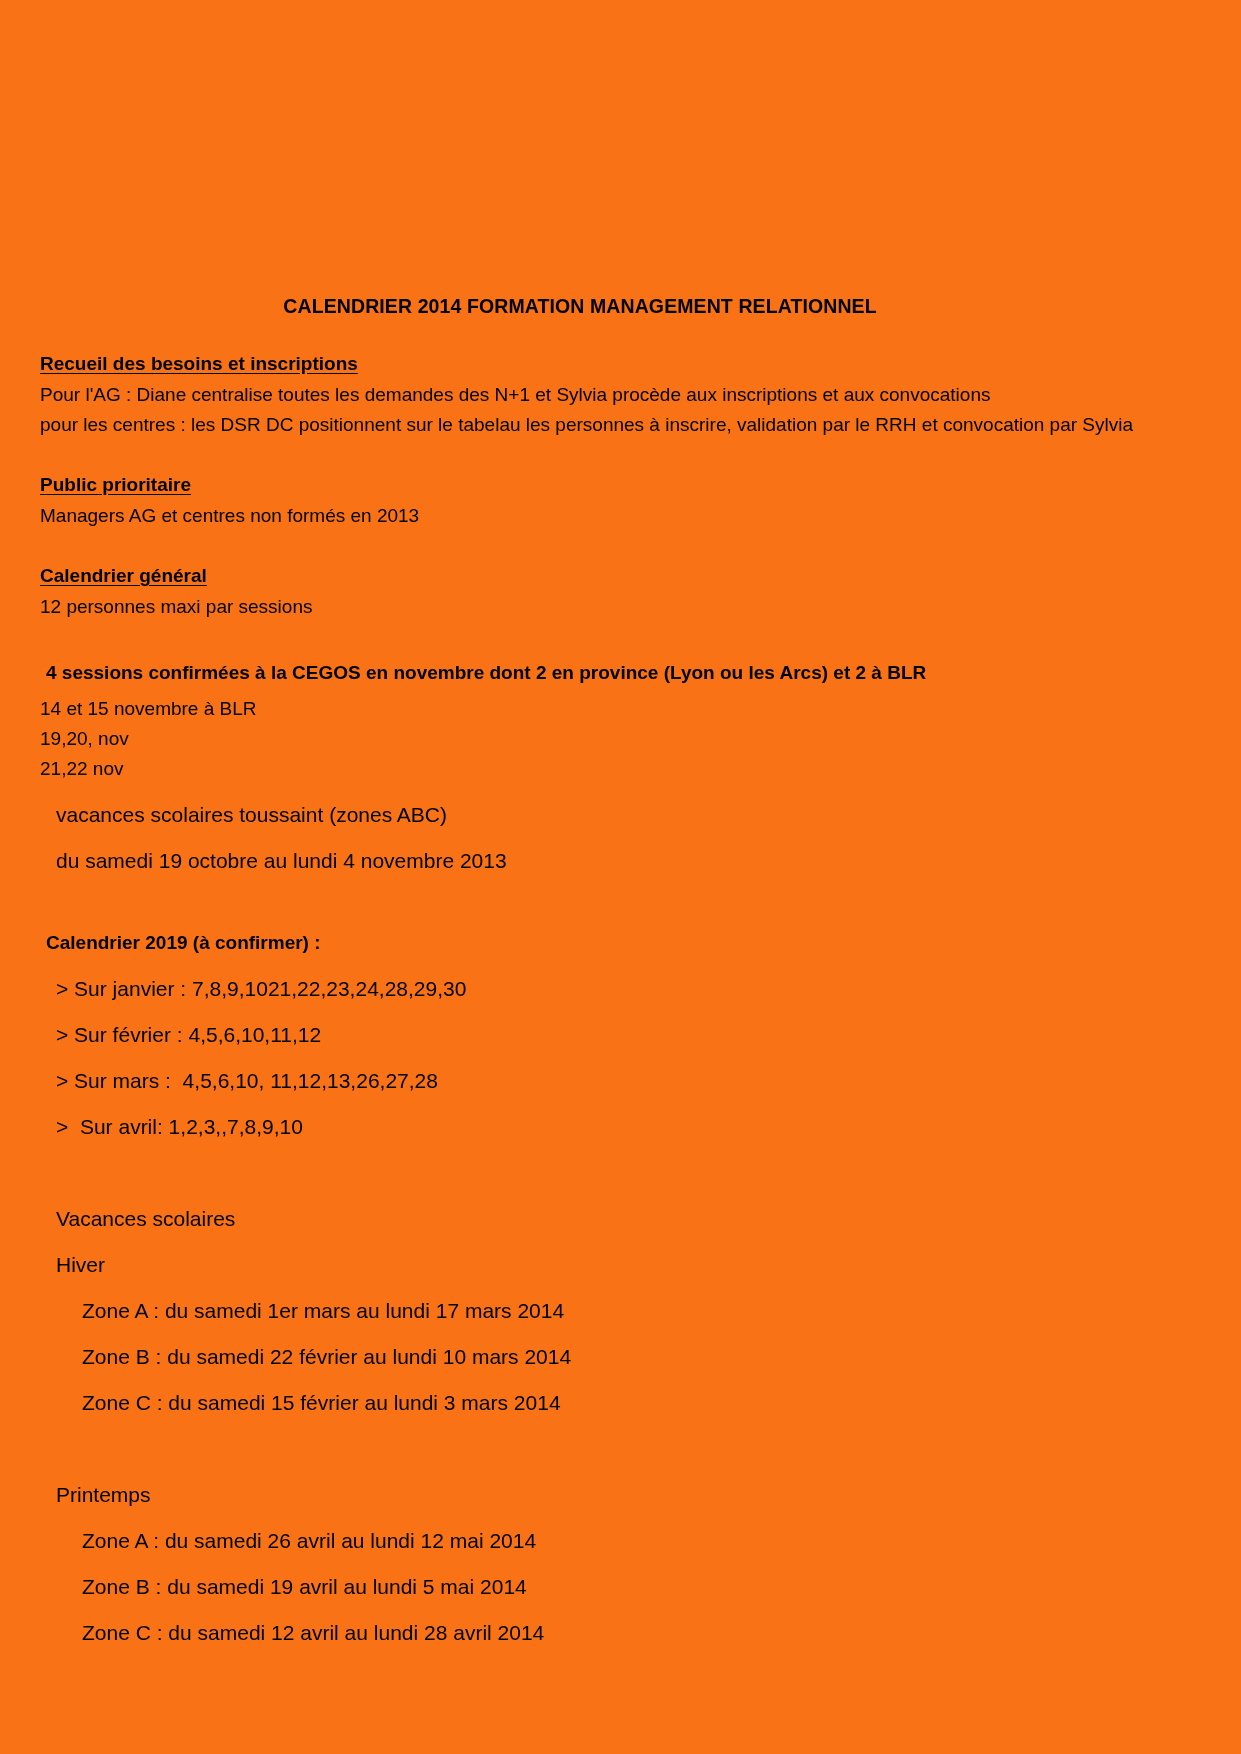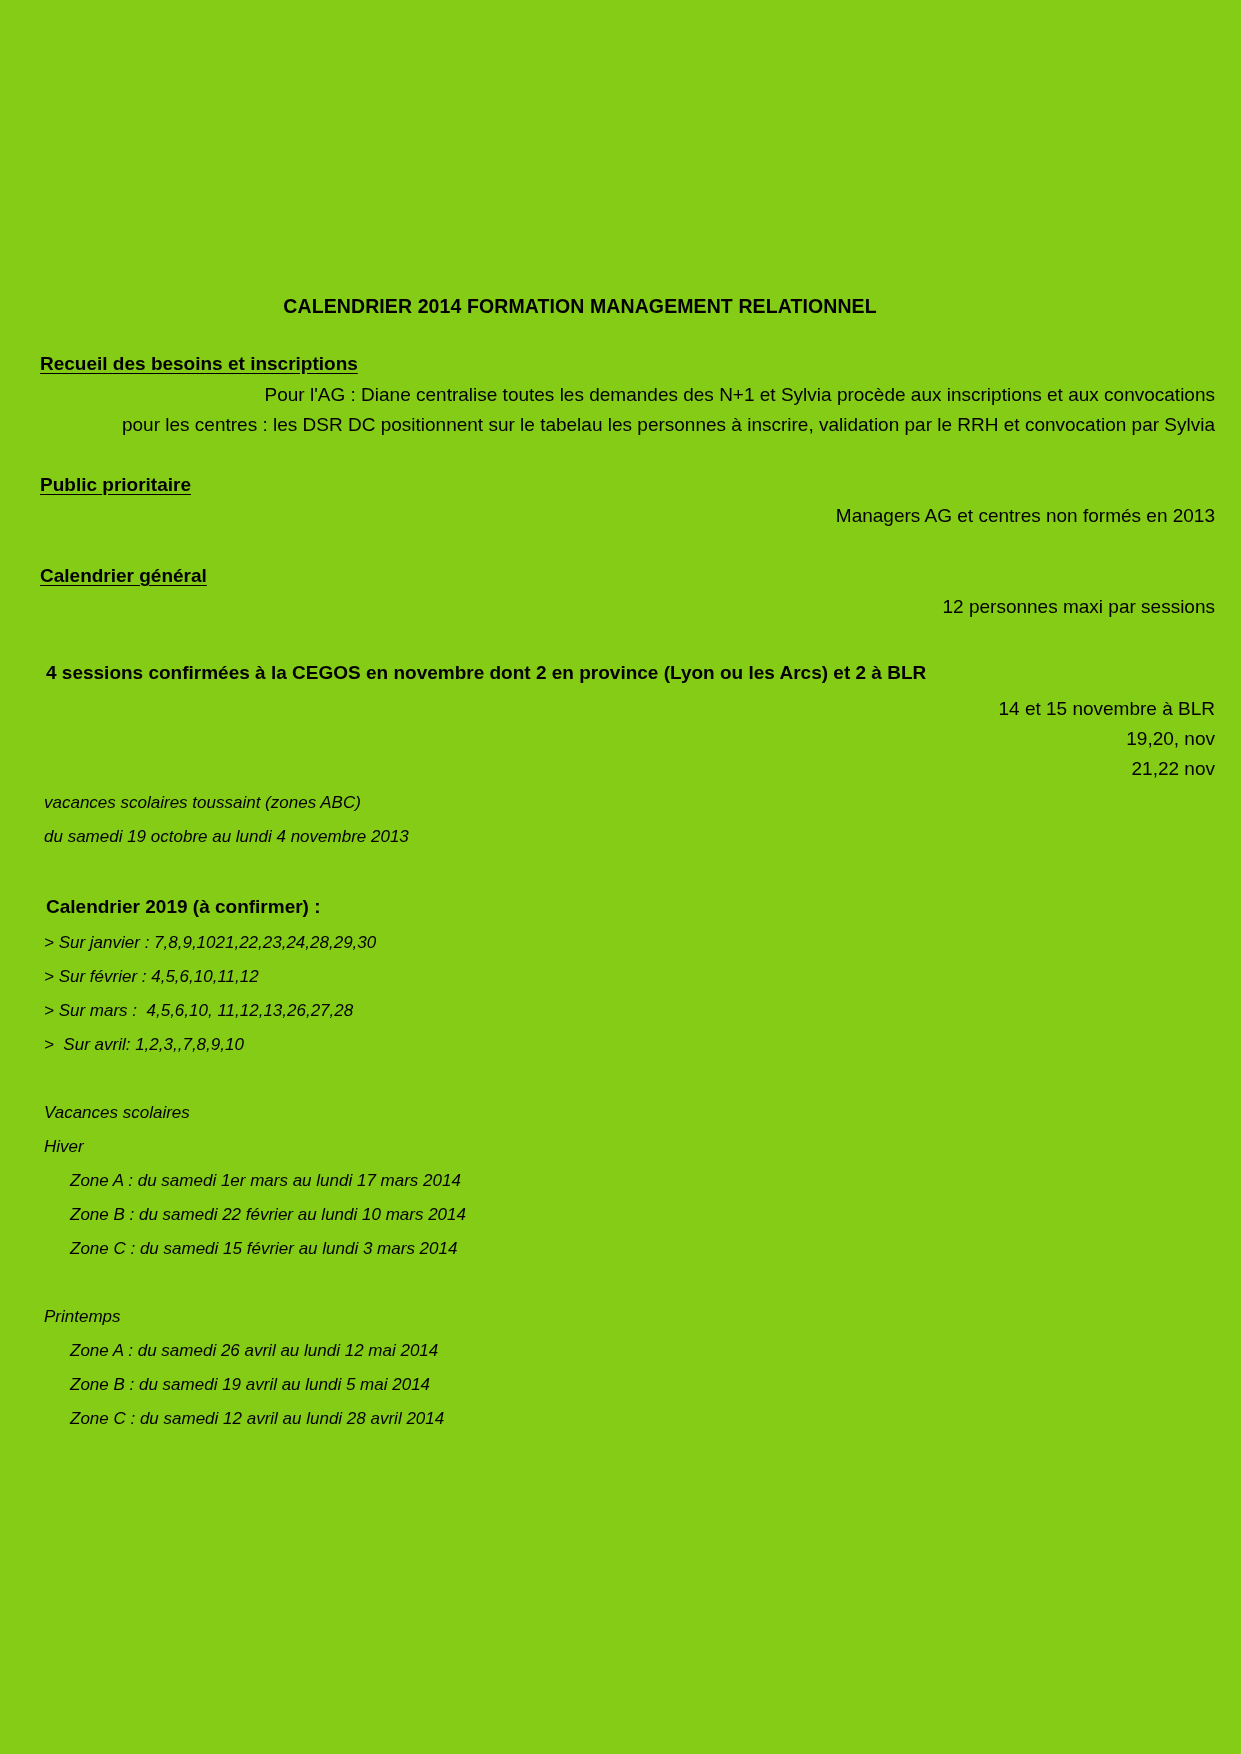--- a/index.html
+++ b/index.html
@@ -15,21 +15,21 @@
     font-family: "Liberation Sans", sans-serif;
     color: #000000;
     overflow: hidden;
   }
 
   .page {
     position: absolute;
     top: 0; left: 0;
     width: 1241px;
     height: 1754px;
-    background: #84cc16;
+    background: #f97316;
   }
 
   
   .doc-body {
     position: absolute;
     left: 40px;
     top: 292px;
     width: 1175px;
   }
 
@@ -60,28 +60,26 @@
     font-size: 19px;
     line-height: 30px;
     margin: 6px;
   }
 
   .line {
     font-size: 19px;
     line-height: 30px;
     margin: 0;
     white-space: pre;
-    text-align: right;
   }
 
   .line-italic {
-    font-size: 17px;
+    font-size: 21px;
     line-height: 30px;
-    margin: 4px;
-    font-style: italic;
+    margin: 16px;
     white-space: pre;
   }
 
   .line-italic.indent {
     padding-left: 26px;
   }
 
   .gap { height: 30px; }
 
   .hdr-row { line-height: 30px; }

